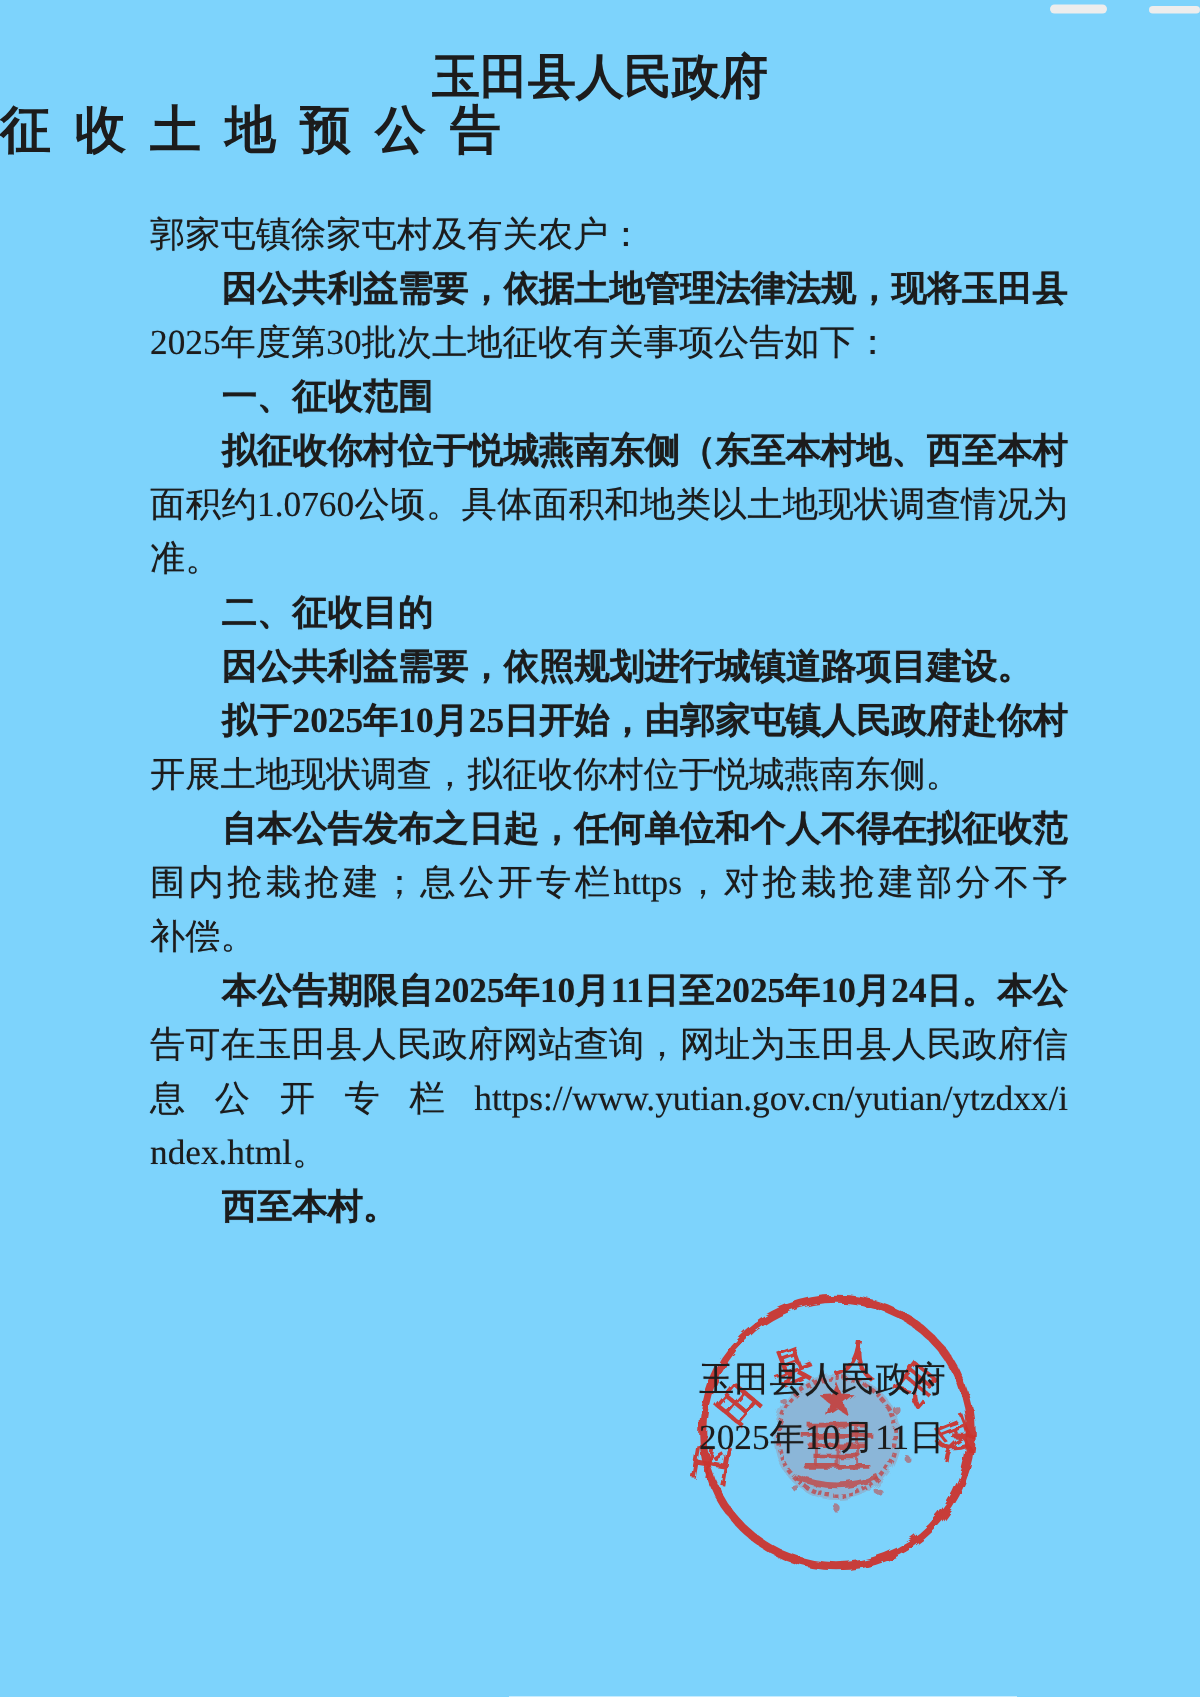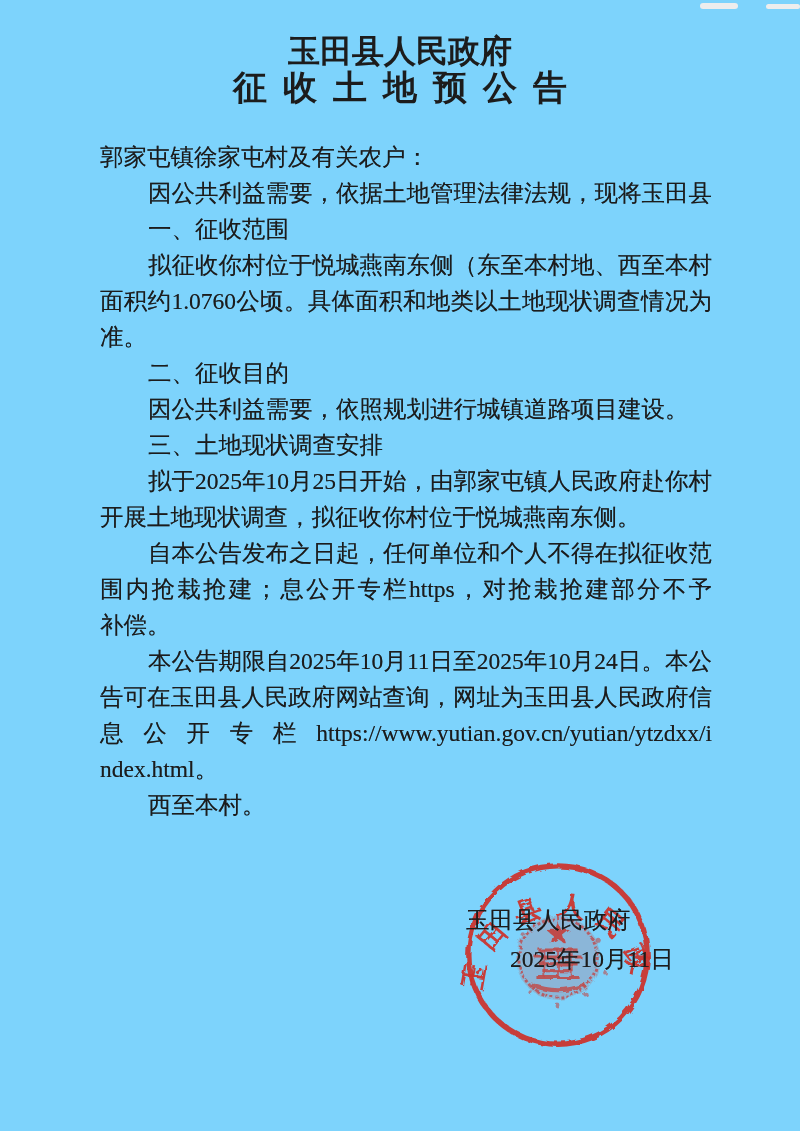--- a/index.html
+++ b/index.html
@@ -16,73 +16,73 @@
   .smudge.s1{left:700px;top:3px;width:38px;height:6px;}
   .smudge.s2{left:766px;top:4px;width:34px;height:5px;}
 
   .title1{
     position:absolute;left:0;top:33px;width:800px;
     text-align:center;font-size:32px;font-weight:bold;
     letter-spacing:0px;line-height:36px;
   }
   .title2{
     position:absolute;left:0;top:68px;width:800px;
-    text-align:center;font-size:34px;font-weight:bold;line-height:40px;
+    text-align:left;font-size:34px;font-weight:bold;line-height:40px;
   }
   .title2 span{letter-spacing:16px;margin-right:-16px;}
 
   .doc-body{
     position:absolute;left:100px;top:139px;width:612px;
   }
   .doc-body .line{
     font-size:23.5px;line-height:36px;height:36px;
     white-space:nowrap;
     text-shadow:0 0 .5px rgba(20,20,20,.55);
   }
   .doc-body .line.full{
     white-space:normal;
     text-align:justify;
     text-align-last:justify;
   }
-  .doc-body .line.indent{padding-left:48px;}
+  .doc-body .line.indent{padding-left:48px;font-weight:bold;}
   .doc-body .line.full.indent{width:564px;}
 
   .signature{
     position:absolute;left:466px;top:902px;z-index:3;
     font-size:23.5px;line-height:36px;
     text-shadow:0 0 .5px rgba(20,20,20,.55);
   }
-  .signature .sig-date{margin-top:3px;margin-left:44px;}
+  .signature .sig-date{margin-top:3px;}
 
   .seal{
     position:absolute;left:460px;top:857px;width:196px;height:196px;z-index:2;
     opacity:.92;
   }
 </style>
 </head>
 <body>
 
 <div class="page">
 
   <div class="smudge s1"></div>
   <div class="smudge s2"></div>
 
   <div class="title1">玉田县人民政府</div>
   <div class="title2"><span>征收土地预公告</span></div>
 
   <div class="doc-body" id="doc-lines">
       <div class="line">郭家屯镇徐家屯村及有关农户：</div>
       <div class="line indent full">因公共利益需要，依据土地管理法律法规，现将玉田县</div>
+      <div class="line">2025年度第30批次土地征收有关事项公告如下：</div>
       <div class="line indent">一、征收范围</div>
       <div class="line indent full">拟征收你村位于悦城燕南东侧（东至本村地、西至本村</div>
       <div class="line full">面积约1.0760公顷。具体面积和地类以土地现状调查情况为</div>
       <div class="line">准。</div>
       <div class="line indent">二、征收目的</div>
       <div class="line indent">因公共利益需要，依照规划进行城镇道路项目建设。</div>
-      <div class="line indent">三、土地现状调查安排</div>
       <div class="line indent full">拟于2025年10月25日开始，由郭家屯镇人民政府赴你村</div>
       <div class="line">开展土地现状调查，拟征收你村位于悦城燕南东侧。</div>
       <div class="line indent full">自本公告发布之日起，任何单位和个人不得在拟征收范</div>
       <div class="line full">围内抢栽抢建；息公开专栏https，对抢栽抢建部分不予</div>
       <div class="line">补偿。</div>
       <div class="line indent full">本公告期限自2025年10月11日至2025年10月24日。本公</div>
       <div class="line full">告可在玉田县人民政府网站查询，网址为玉田县人民政府信</div>
       <div class="line full">息公开专栏https://www.yutian.gov.cn/yutian/ytzdxx/i</div>
       <div class="line">ndex.html。</div>
       <div class="line indent">西至本村。</div>

